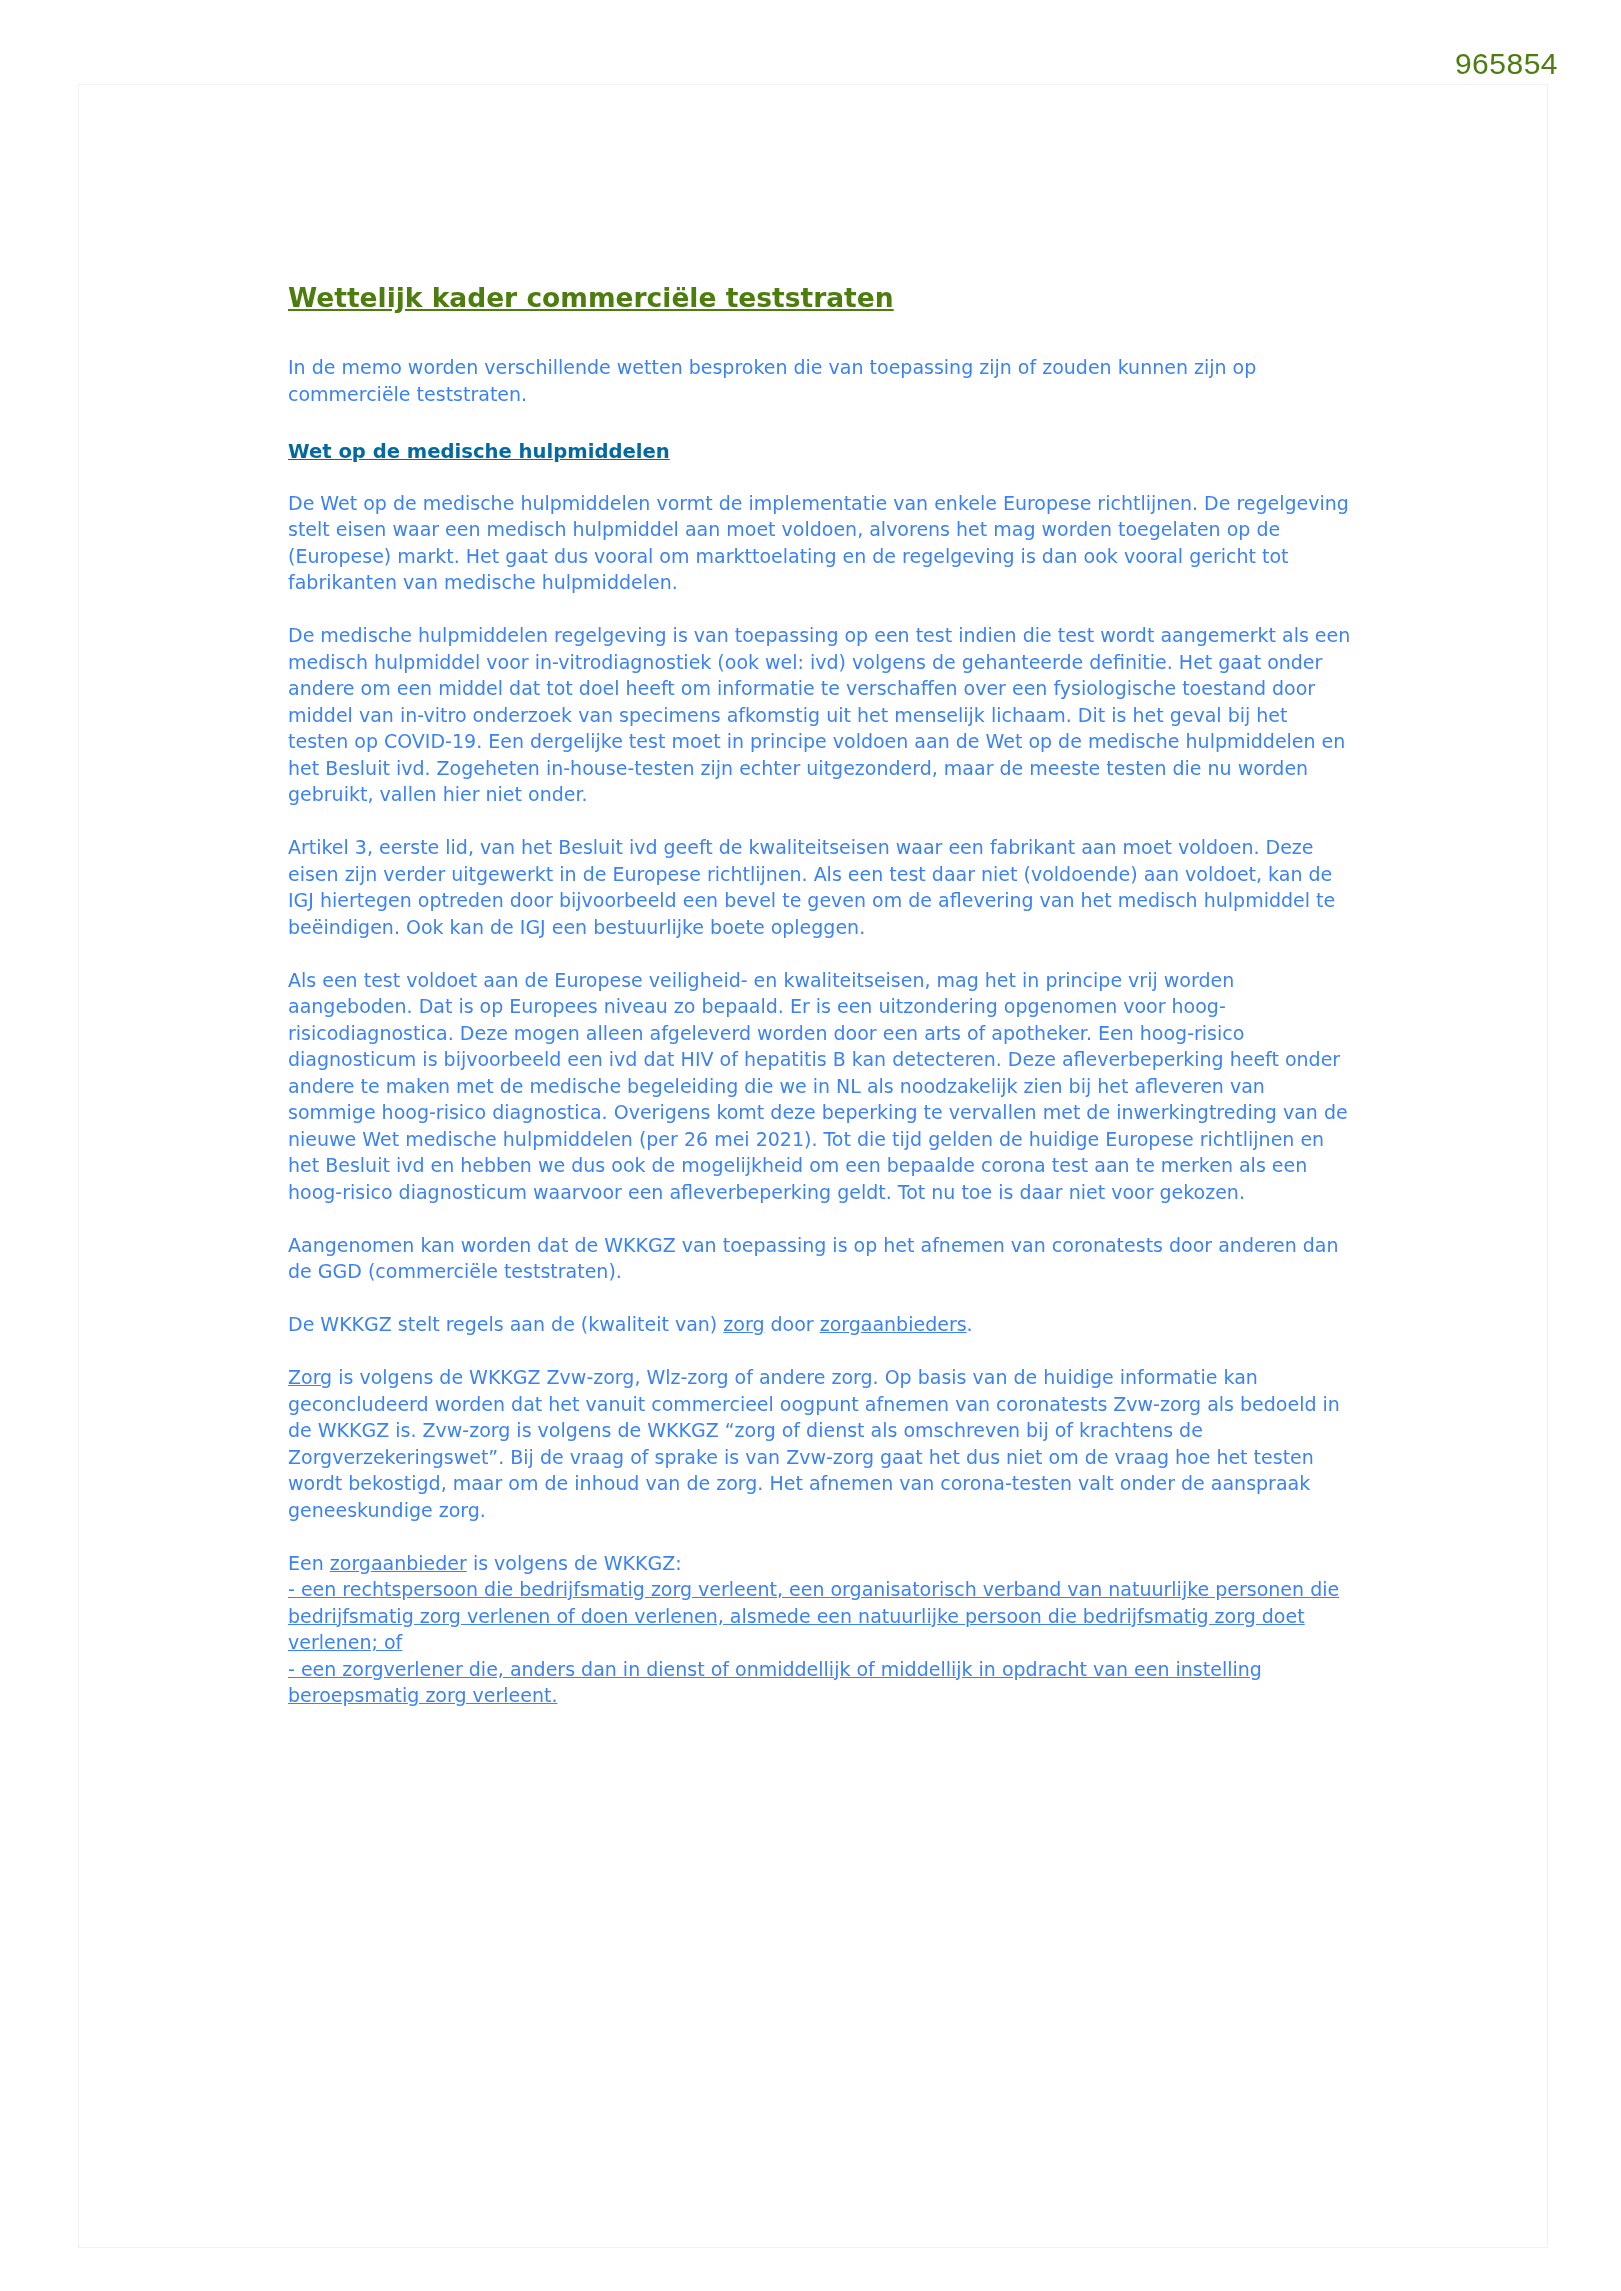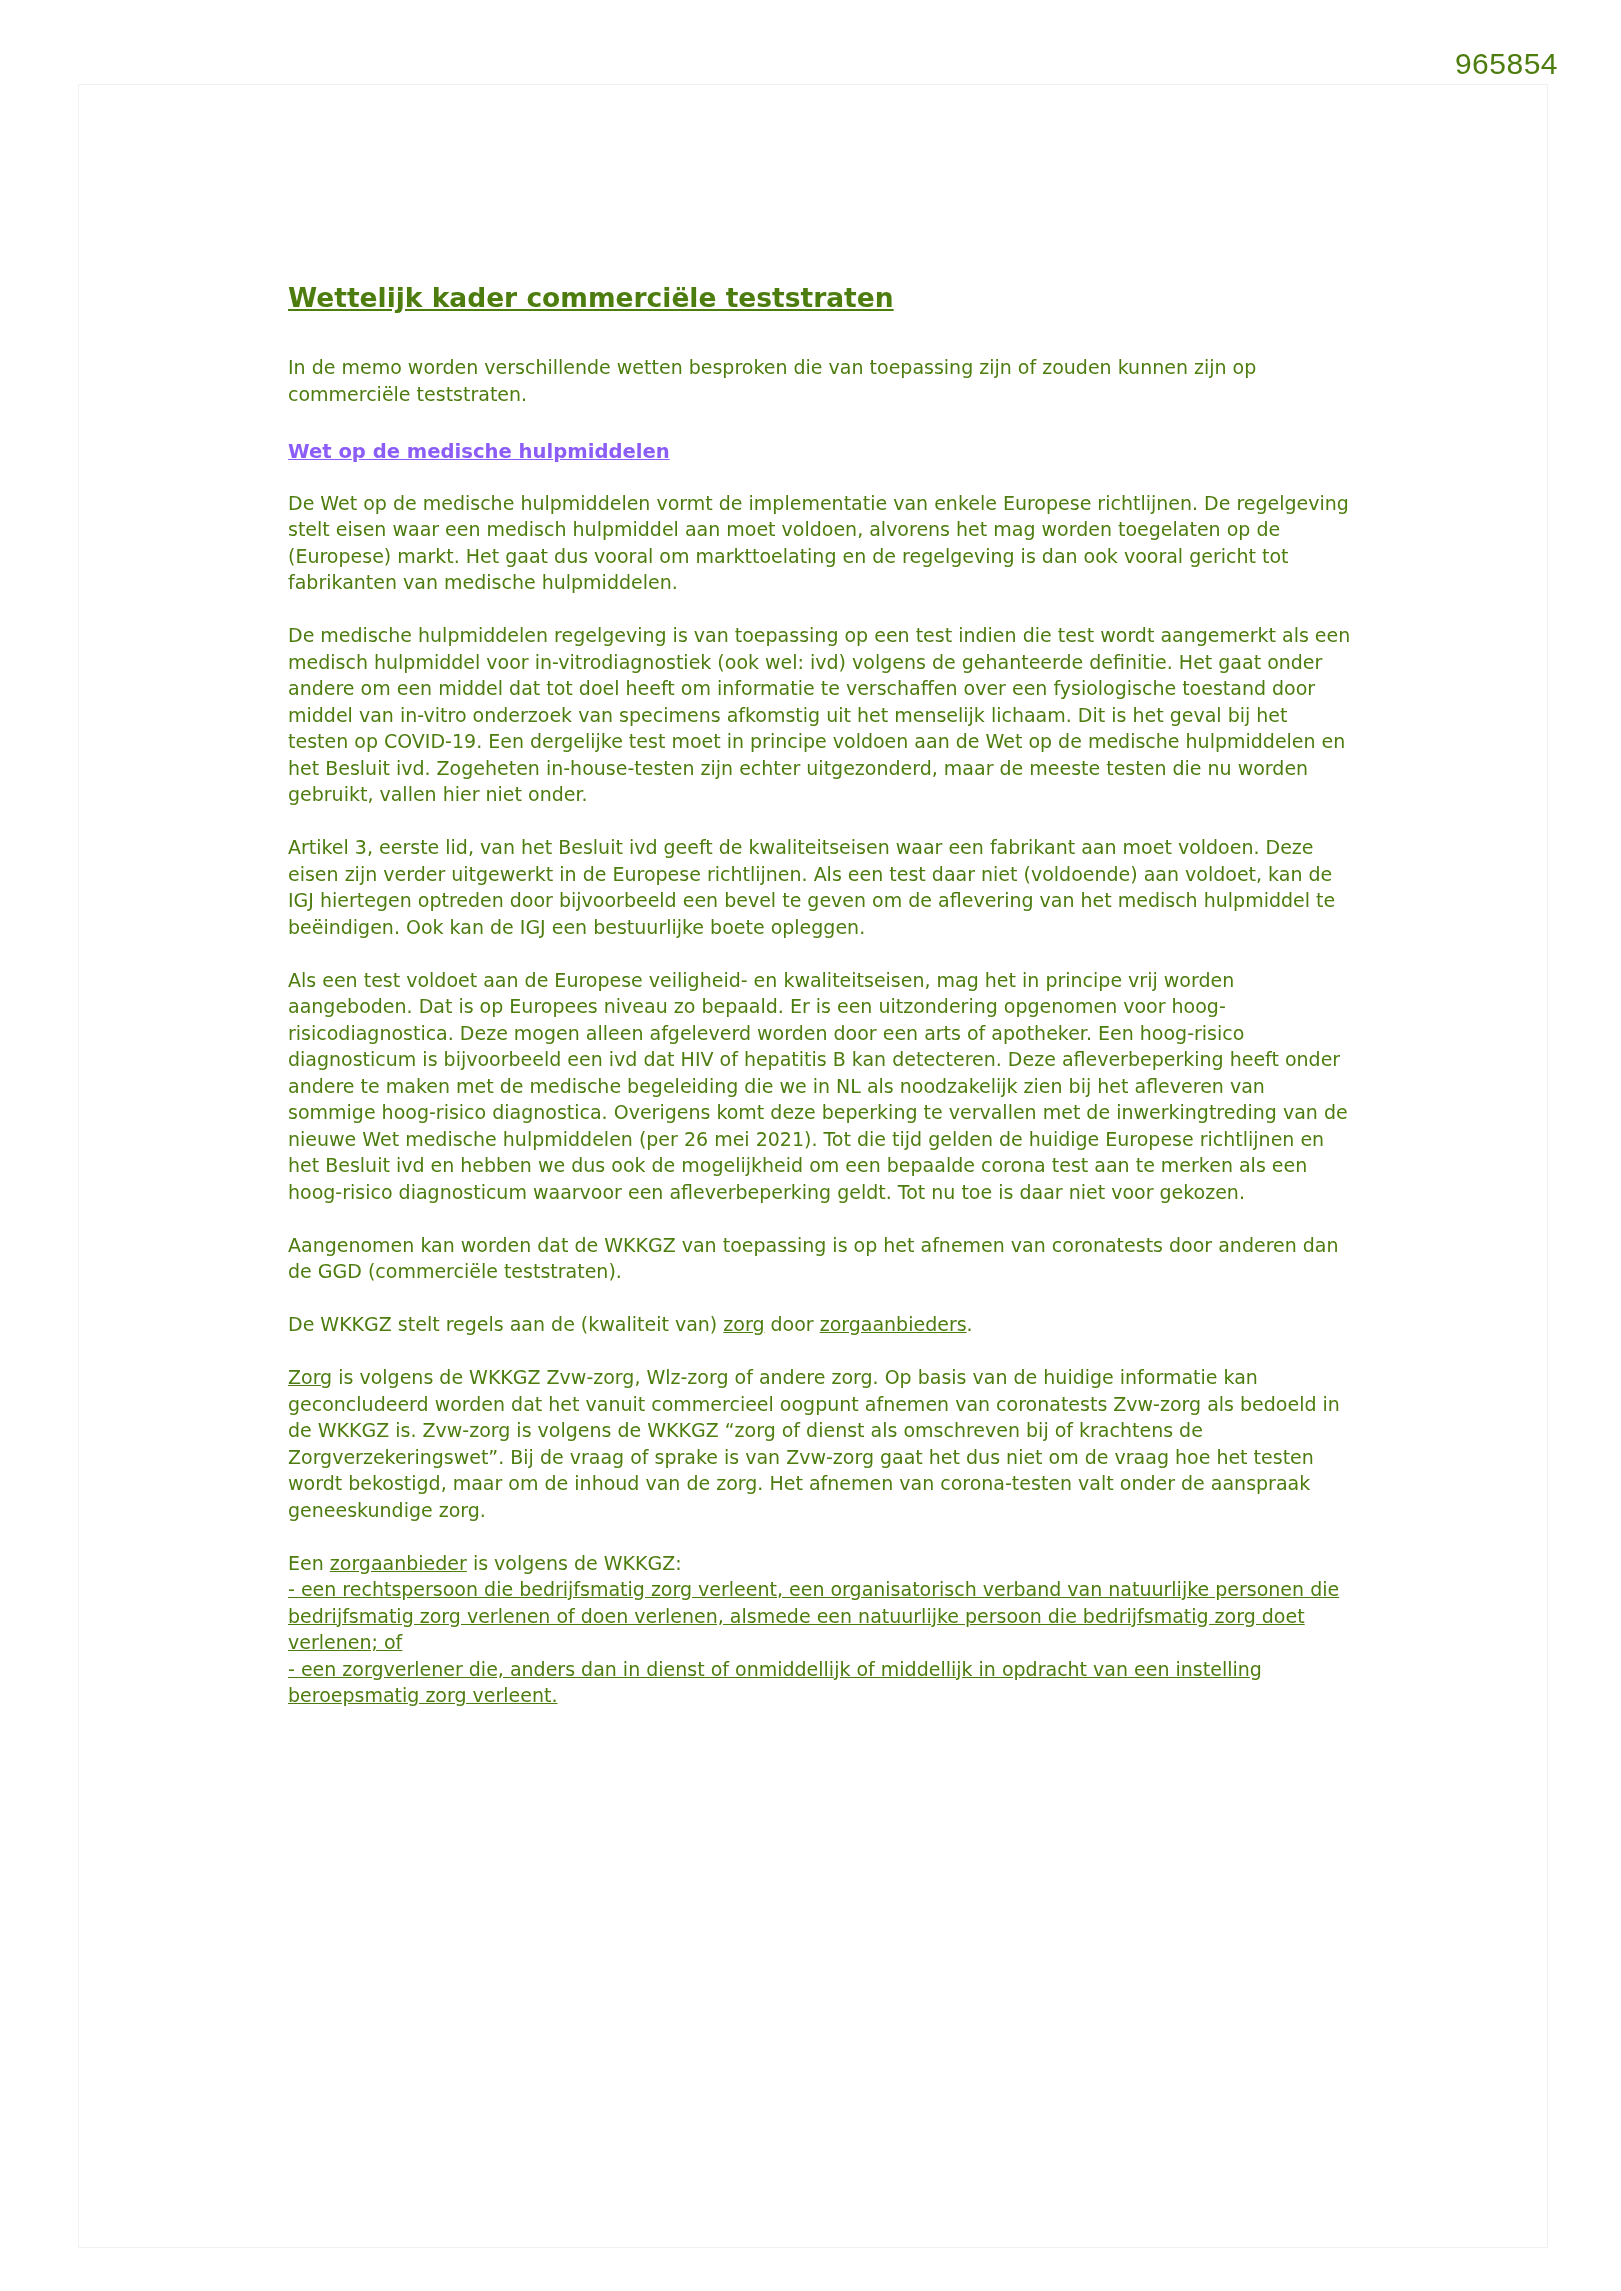--- a/index.html
+++ b/index.html
@@ -40,28 +40,28 @@
     font-size: 26.5px;
     font-weight: bold;
     text-decoration: underline;
     color: #4d7c0f;
     margin: 0 0 41px 0;
   }
   .heading {
     font-size: 19.6px;
     font-weight: bold;
     text-decoration: underline;
-    color: #8b5cf6;
+    color: #0369a1;
     margin: 33px 0 26.5px 0;
   }
   .para {
     font-size: 19px;
     line-height: 26.5px;
     margin: 0 0 26.5px 0;
-    color: #4d7c0f;
+    color: #3b82f6;
   }
   .u { text-decoration: underline; }
   .line { display: block; text-decoration: underline; }
 </style>
 </head>
 <body>
 
 <div class="doc-number">965854</div>
 
 <div class="scan-area"></div>

